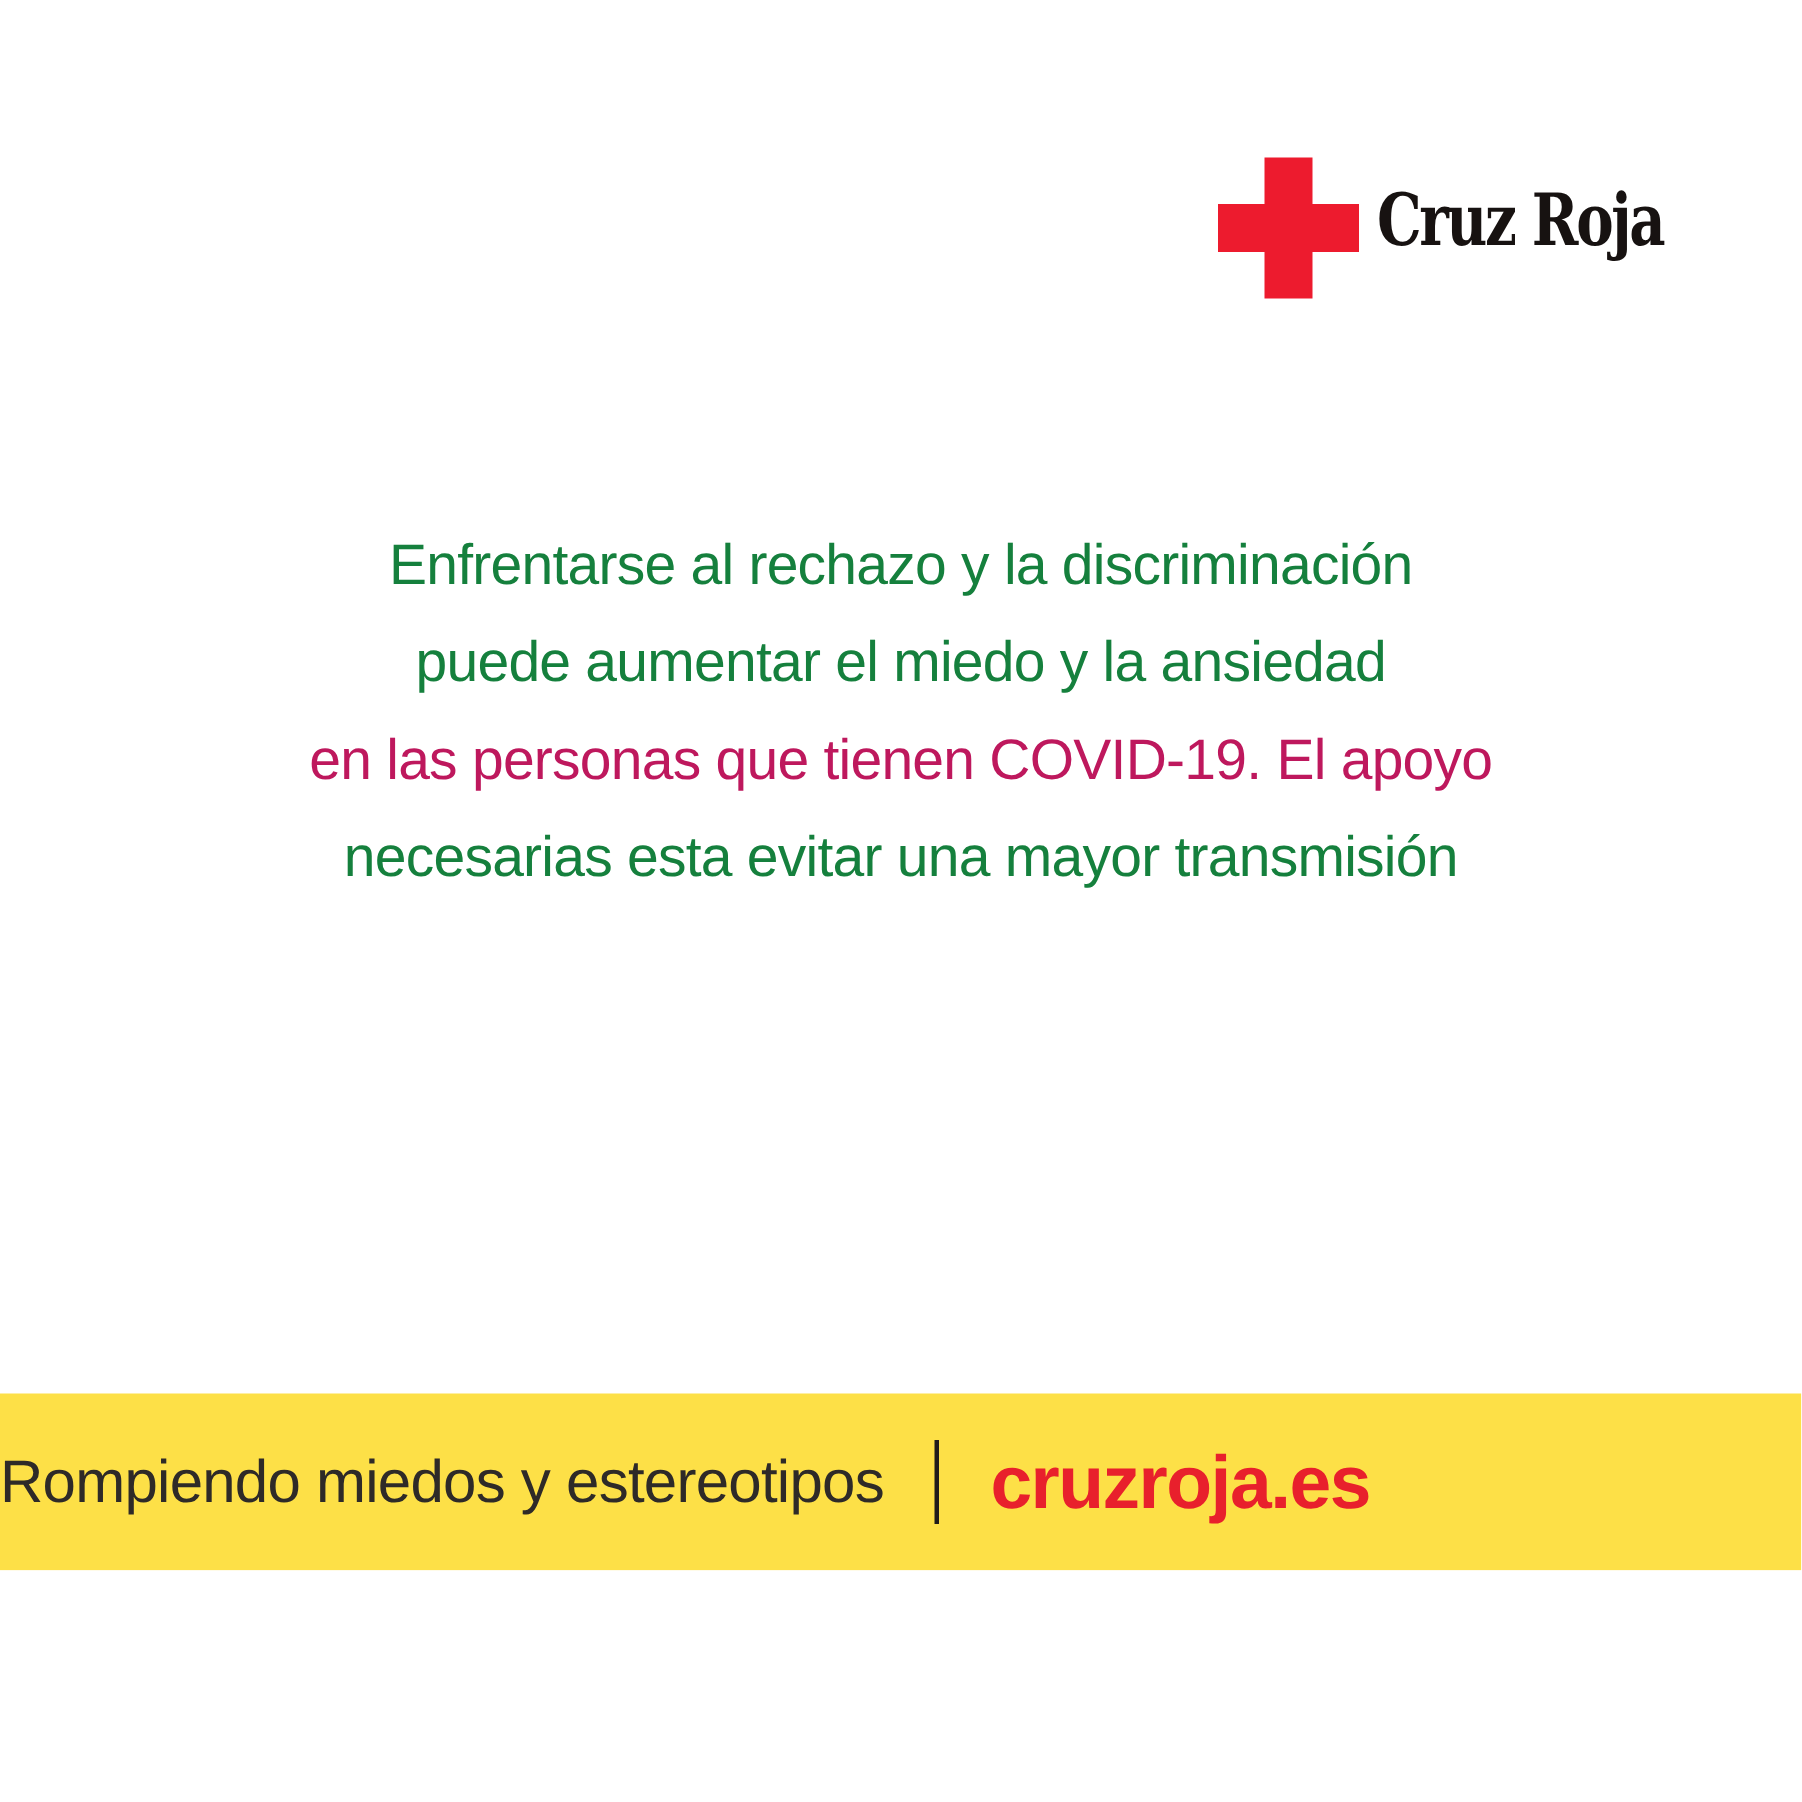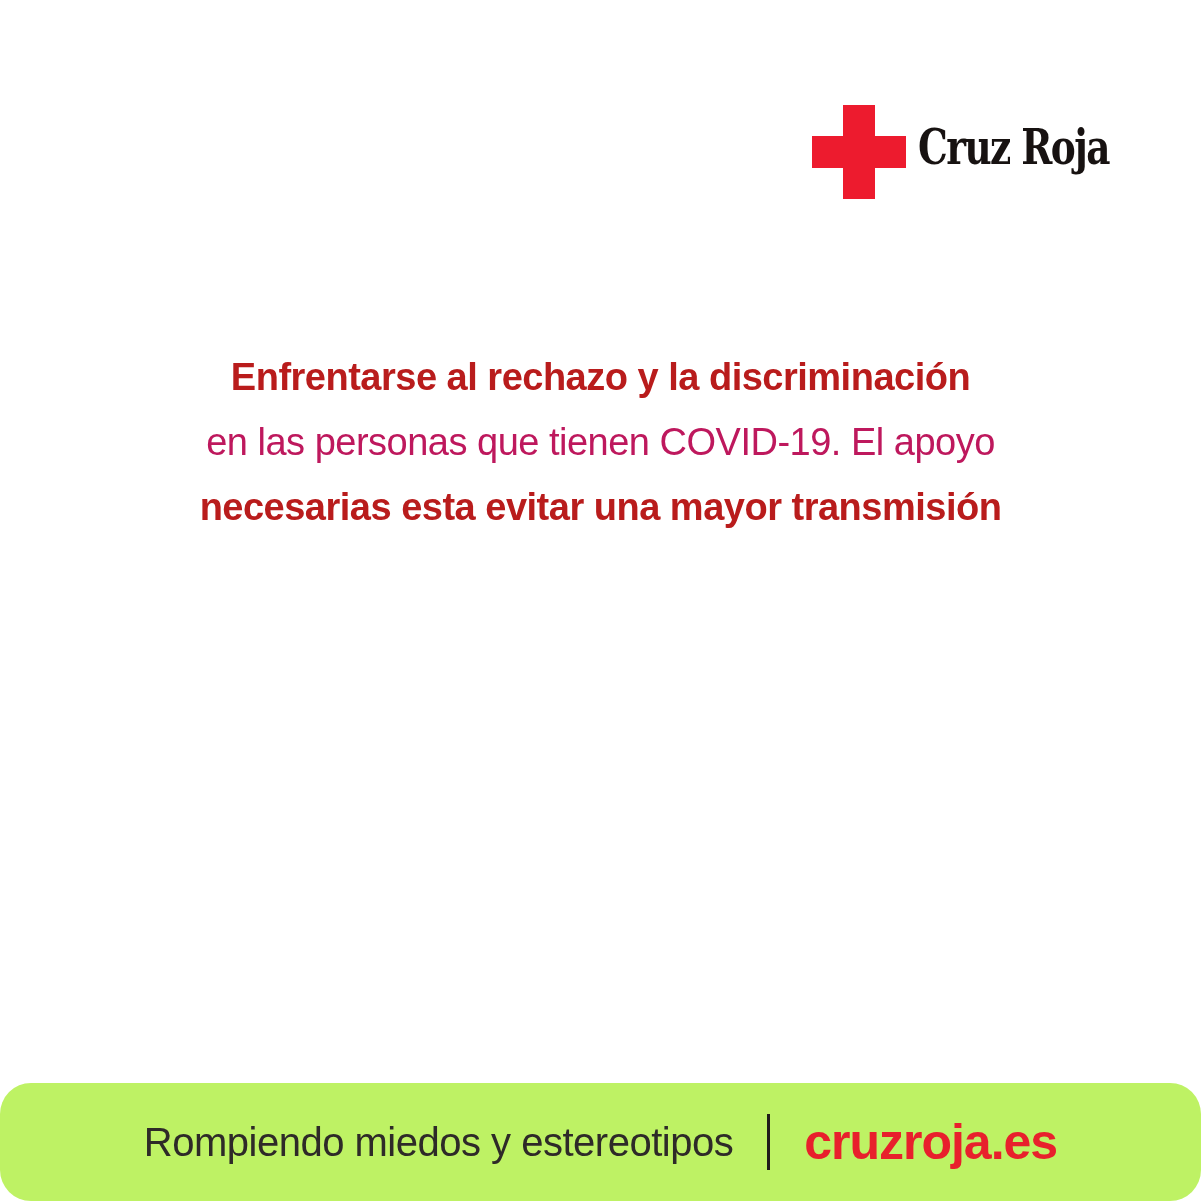--- a/index.html
+++ b/index.html
@@ -2,21 +2,21 @@
 <html><head>
 <meta charset="utf-8">
 <style>
   * { margin: 0; padding: 0; box-sizing: border-box; }
   html, body { background: #ffffff; }
   body { font-family: "Liberation Sans", sans-serif; }
 
   .canvas {
     position: relative;
     width: 1201px;
-    height: 1201px;
+    height: 1047px;
     background: #ffffff;
     overflow: hidden;
   }
 
   
   .logo {
     position: absolute;
     left: 812px;
     top: 105px;
     height: 94px;
@@ -64,44 +64,42 @@
     right: 0;
     top: 345px;
     text-align: center;
   }
   .line {
     line-height: 65px;
     font-size: 38px;
     white-space: nowrap;
   }
   .line.red {
-    color: #b91c1c;
-    font-weight: 700;
+    color: #15803d;
+    font-weight: 400;
     letter-spacing: -0.5px;
   }
   .line.dark {
     color: #be185d;
     font-weight: 300;
     letter-spacing: -0.5px;
   }
   .line.para-gap { margin-top: 47px; }
 
   
   .footer {
     position: absolute;
     left: 0;
     bottom: 0;
     width: 100%;
     height: 118px;
-    background: #bef264;
+    background: #fde047;
     display: flex;
     align-items: center;
-    justify-content: center;
     gap: 34px;
-    border-radius: 31px;
   }
   .tagline {
     font-size: 40px;
     font-weight: 300;
     color: #2E2A28;
     letter-spacing: -0.5px;
     white-space: nowrap;
   }
   .footer-divider {
     width: 3px;
@@ -122,20 +120,21 @@
 
 <div class="canvas">
 
   <header class="logo">
     <span class="cross"></span>
     <span class="brand">Cruz Roja</span>
   </header>
 
   <main class="message">
     <p class="line red">Enfrentarse al rechazo y la discriminación</p>
+    <p class="line red">puede aumentar el miedo y la ansiedad</p>
     <p class="line dark">en las personas que tienen COVID-19. El apoyo</p>
     <p class="line red">necesarias esta evitar una mayor transmisión</p>
   </main>
 
   <footer class="footer">
     <span class="tagline">Rompiendo miedos y estereotipos</span>
     <span class="footer-divider"></span>
     <a class="site">cruzroja.es</a>
   </footer>
 

